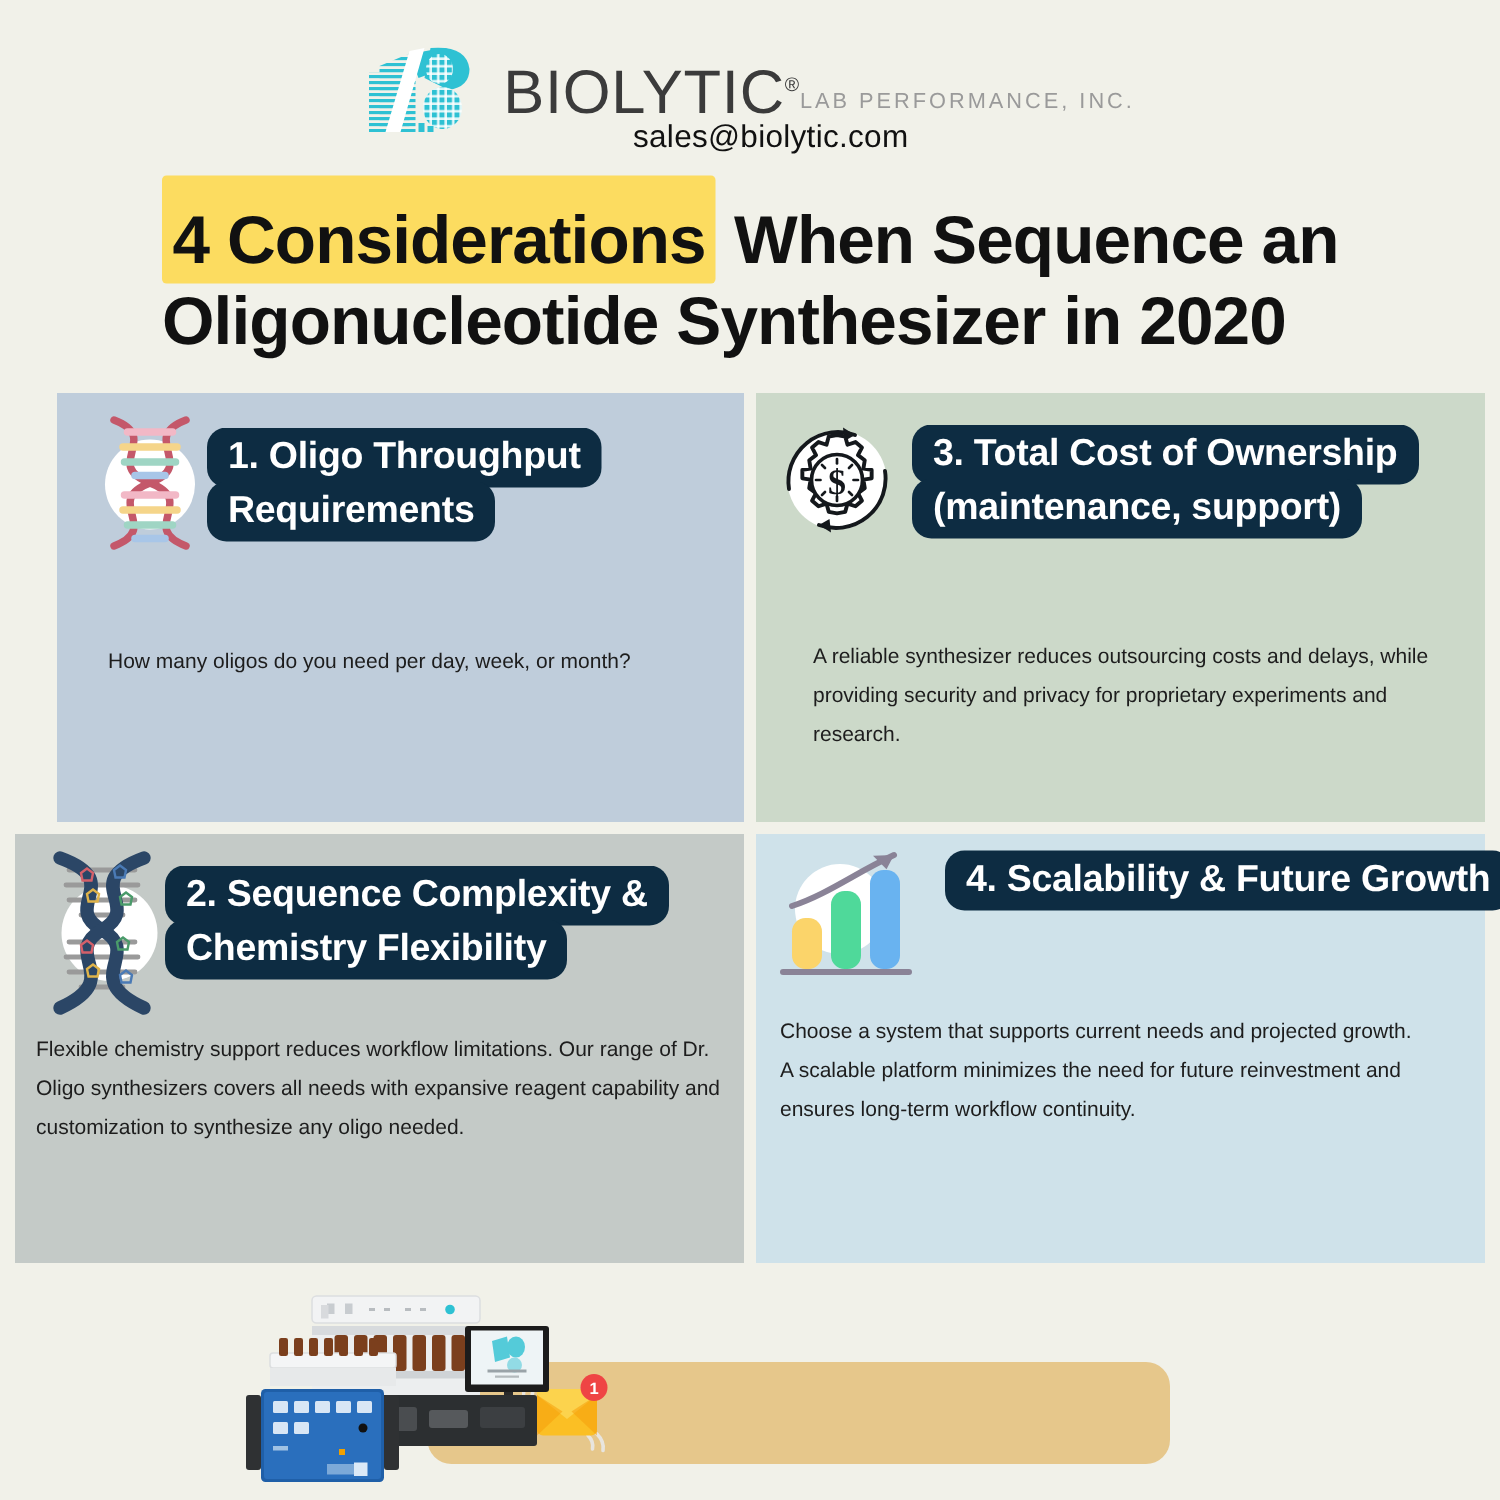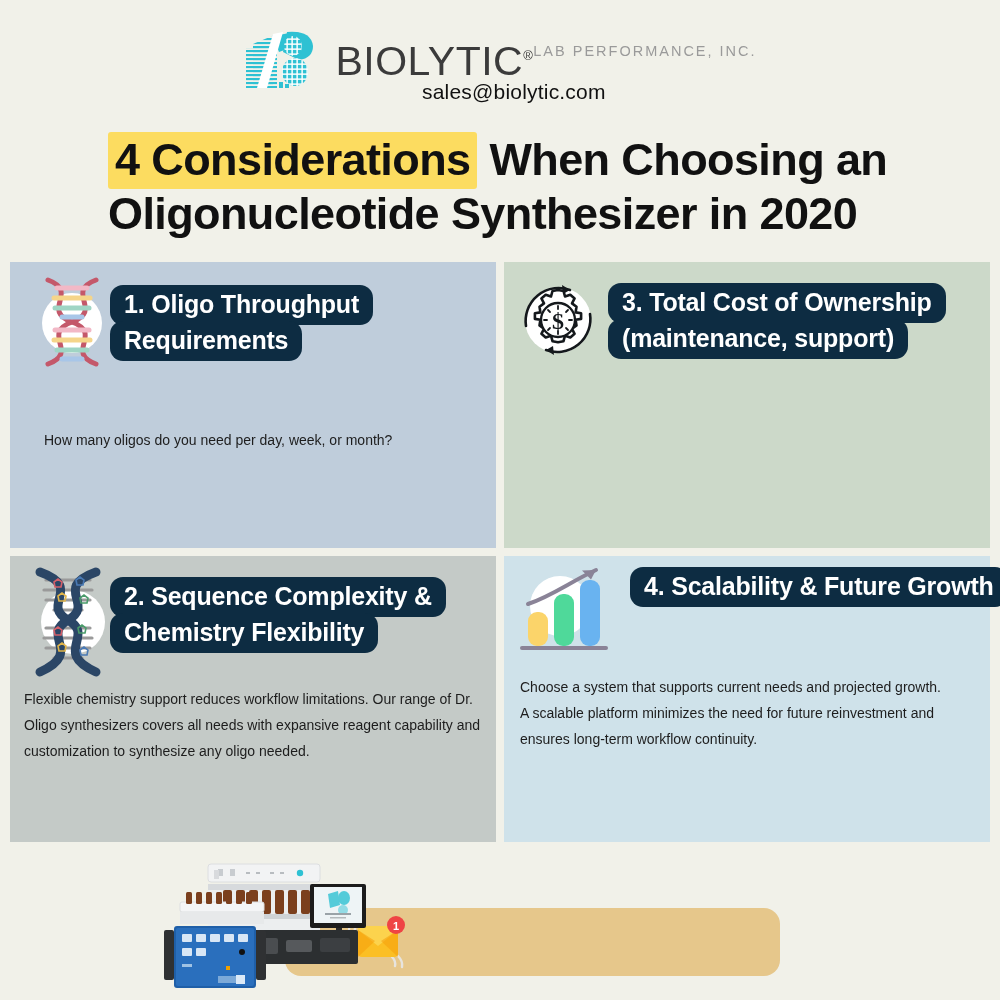--- a/index.html
+++ b/index.html
@@ -17,46 +17,46 @@
     display:flex; justify-content:center; align-items:center; gap:14px;
   }
   .logo-mark{ width:78px; height:62px; position:relative; flex:0 0 auto; }
   .logo-text{ display:flex; flex-direction:row; line-height:1; }
   .logo-top{
     font-size:41px; font-weight:400; letter-spacing:.5px; color:#3b3b3b;
     font-family:"Liberation Sans", sans-serif; position:relative;
   }
   .logo-reg{ font-size:13px; vertical-align:super; color:#3b3b3b; }
   .logo-sub{
-    font-size:14.5px; letter-spacing:2.0px; color:#9a9a9a; margin-top:3px;
+    font-size:14.5px; letter-spacing:2.0px; color:#9a9a9a; margin-top:20px;
     font-family:"Liberation Sans", sans-serif;
   }
 
   
   .title-block{
     position:absolute; left:108px; top:133px; width:820px;
   }
   .title-line{
     font-family:"Liberation Sans Narrow","Liberation Sans", sans-serif;
     font-weight:700; font-size:45px; line-height:54px; color:#111;
     letter-spacing:-0.6px;
   }
   .hl{
-    background:#fcdc60; padding:2px 7px 4px 7px; border-radius:3px;
+    background:#fcdc60; padding:17px 7px 4px 7px; border-radius:3px;
     box-decoration-break:clone; -webkit-box-decoration-break:clone;
   }
 
   
   .grid{
     position:absolute; left:10px; top:262px; width:980px; height:580px;
     display:grid; grid-template-columns:1fr 1fr; grid-template-rows:1fr 1fr;
     gap:8px;
   }
   .card{ position:relative; overflow:visible; }
-  .c1{ background:#bfcddb; }
+  .c1{ background:#bfcddb;margin-left:28px; }
   .c3{ background:#ccd9c9; }
   .c2{ background:#c4cac7; }
   .c4{ background:#cfe2ea; }
   .icon-box{
     position:absolute; left:14px; top:14px; width:88px; height:92px;
     z-index:3;
   }
   .head-pill-wrap{
     position:absolute; z-index:2;
   }
@@ -132,21 +132,21 @@
     </svg>
   </div>
   <div class="logo-text">
     <div class="logo-top"><span>BIOLYTIC</span><span class="logo-reg">®</span></div>
     <div class="logo-sub">LAB PERFORMANCE, INC.</div>
   </div>
 </div>
 
 <div class="title-block">
   <div class="title-line">
-    <span class="hl">4 Considerations</span><span> When Choosing an</span>
+    <span class="hl">4 Considerations</span><span> When Sequence an</span>
   </div>
   <div class="title-line">Oligonucleotide Synthesizer in 2020</div>
 </div>
 
 <div class="grid">
 
   <div class="card c1">
     <div class="icon-box">
       <svg viewBox="0 0 88 92" width="88" height="92">
         <circle cx="48" cy="47" r="30" fill="#ffffff"></circle>
@@ -193,20 +193,21 @@
           <line x1="54" y1="54" x2="56" y2="56"></line>
           <line x1="56" y1="36" x2="54" y2="38"></line>
           <line x1="38" y1="54" x2="36" y2="56"></line>
         </g>
         <text x="46" y="55" font-family="'Liberation Serif',serif" font-size="24" font-weight="700" fill="#14181c" text-anchor="middle">$</text>
       </svg>
     </div>
     <div class="head-pill-wrap">
       <div class="head-pill"><span>3. Total Cost of Ownership (maintenance, support)</span></div>
     </div>
+    <div class="card-body">A reliable synthesizer reduces outsourcing costs and delays, while providing security and privacy for proprietary experiments and research.</div>
   </div>
 
   <div class="card c2">
     <div class="icon-box">
       <svg viewBox="0 0 100 112" width="100" height="112">
         <circle cx="55" cy="56" r="32" fill="#ffffff"></circle>
         <g stroke="#9a9a9a" stroke-width="3.2" stroke-linecap="round">
           <line x1="28" y1="14" x2="72" y2="14"></line>
           <line x1="26" y1="24" x2="74" y2="24"></line>
           <line x1="28" y1="34" x2="72" y2="34"></line>

